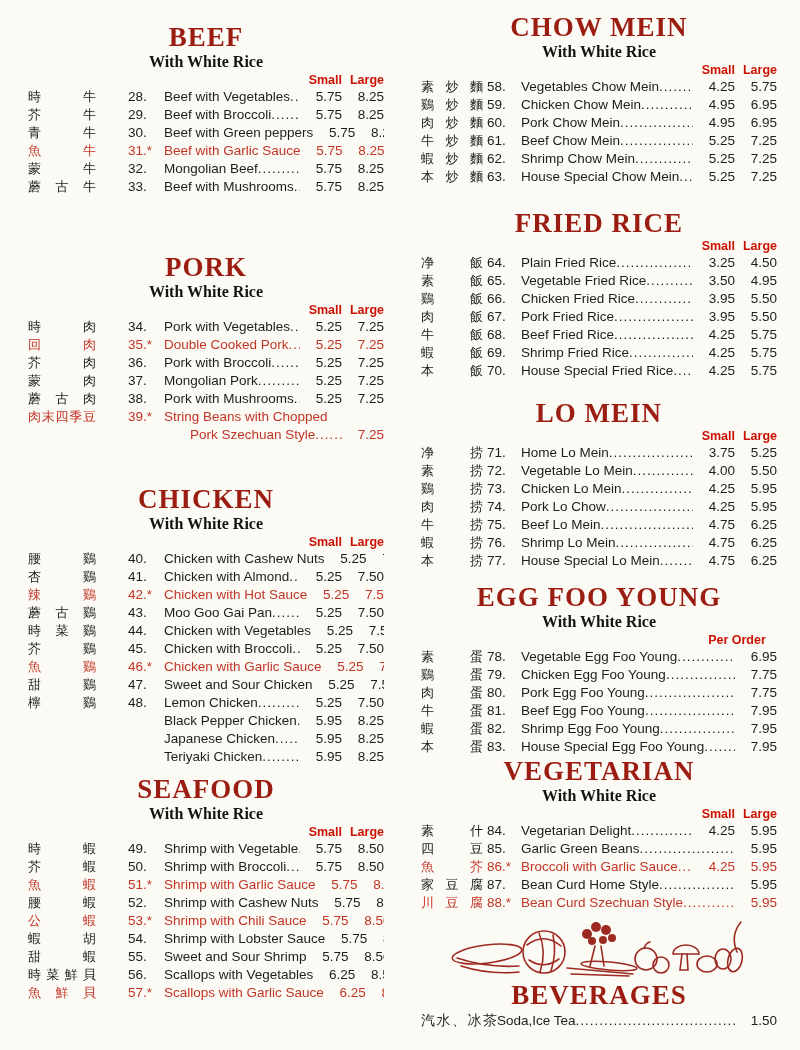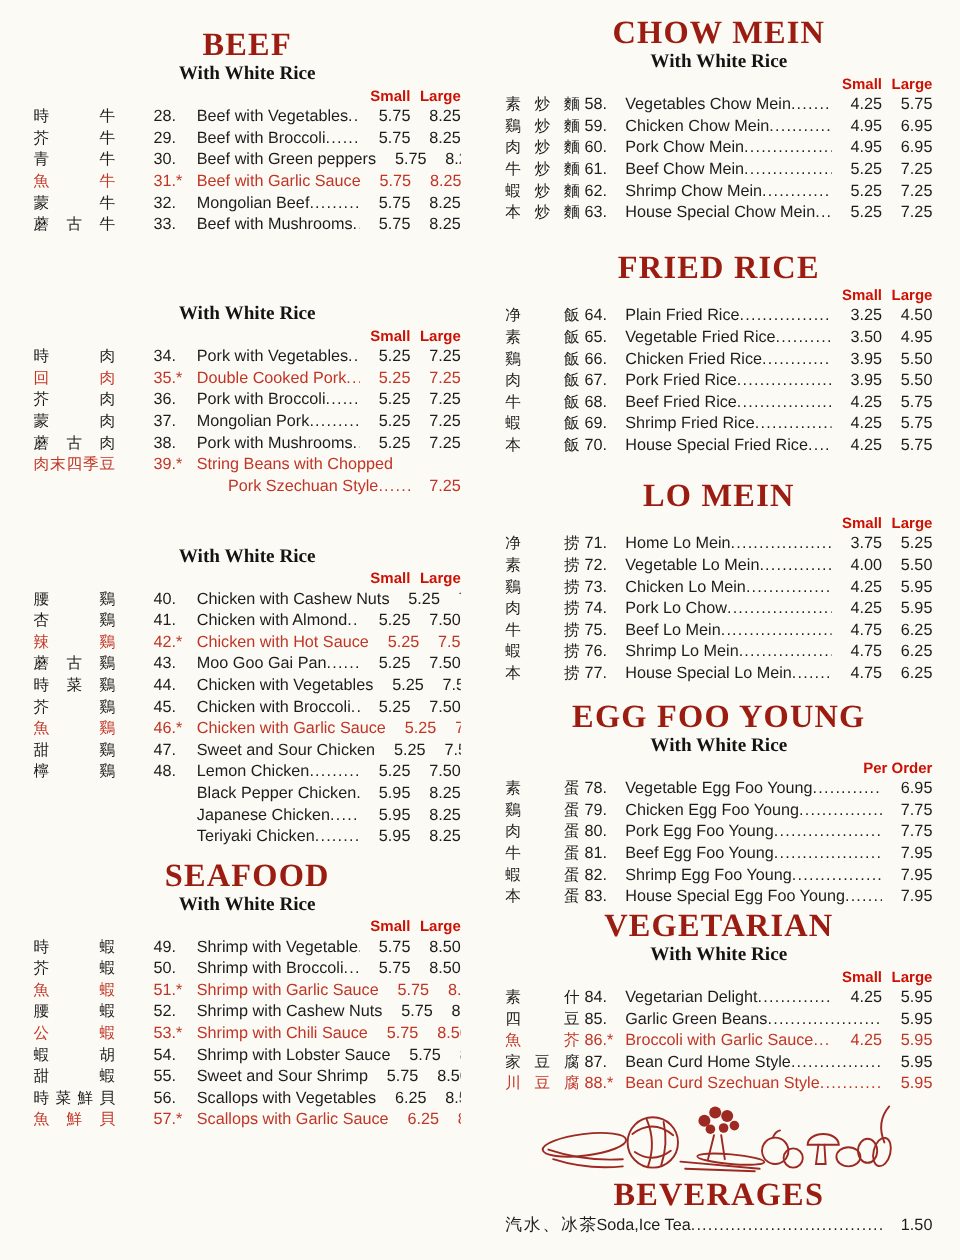--- a/index.html
+++ b/index.html
@@ -24,21 +24,21 @@
   .sec-sub{
     text-align:center;font-family:"Liberation Serif",serif;font-weight:bold;
     font-size:16px;line-height:20px;color:#141414;
   }
   .price-labels{
     display:flex;justify-content:flex-end;align-items:baseline;
     font-weight:bold;font-size:12.5px;line-height:16px;
     color:var(--label-red,#cb1104);
   }
   .pl{width:42px;text-align:right;white-space:nowrap;}
-  .pl-per-order{width:80px;text-align:right;white-space:nowrap;}
+  .pl-per-order{width:80px;text-align:center;white-space:nowrap;}
 
   .row{
     display:flex;align-items:baseline;
     font-size:13.5px;line-height:18px;height:18px;
     overflow:hidden;white-space:nowrap;
   }
   .row.red{color:var(--item-red,#c13527);}
   .cn{
     flex:none;display:flex;justify-content:space-between;
     font-family:"Liberation Serif",serif;font-size:13px;
@@ -144,20 +144,21 @@
             <span class="cn-ch">牛</span>
           </span>
           <span class="num">33.</span>
           <span class="name">Beef with Mushrooms</span>
           <span class="dots"></span>
           <span class="price">5.75</span>
           <span class="price">8.25</span>
         </div>
       </section>
       <section class="section sec-pork">
+        <h2 class="sec-title">PORK</h2>
         <div class="sec-sub">With White Rice</div>
         <div class="price-labels">
           <span class="pl">Small</span>
           <span class="pl">Large</span>
         </div>
         <div class="row">
           <span class="cn">
             <span class="cn-ch">時</span>
             <span class="cn-ch">肉</span>
           </span>
@@ -225,20 +226,21 @@
         </div>
         <div class="row red">
           <span class="cn"></span>
           <span class="num"></span>
           <span class="name indent2">Pork Szechuan Style</span>
           <span class="dots"></span>
           <span class="price">7.25</span>
         </div>
       </section>
       <section class="section sec-chicken">
+        <h2 class="sec-title">CHICKEN</h2>
         <div class="sec-sub">With White Rice</div>
         <div class="price-labels">
           <span class="pl">Small</span>
           <span class="pl">Large</span>
         </div>
         <div class="row">
           <span class="cn">
             <span class="cn-ch">腰</span>
             <span class="cn-ch">鷄</span>
           </span>

